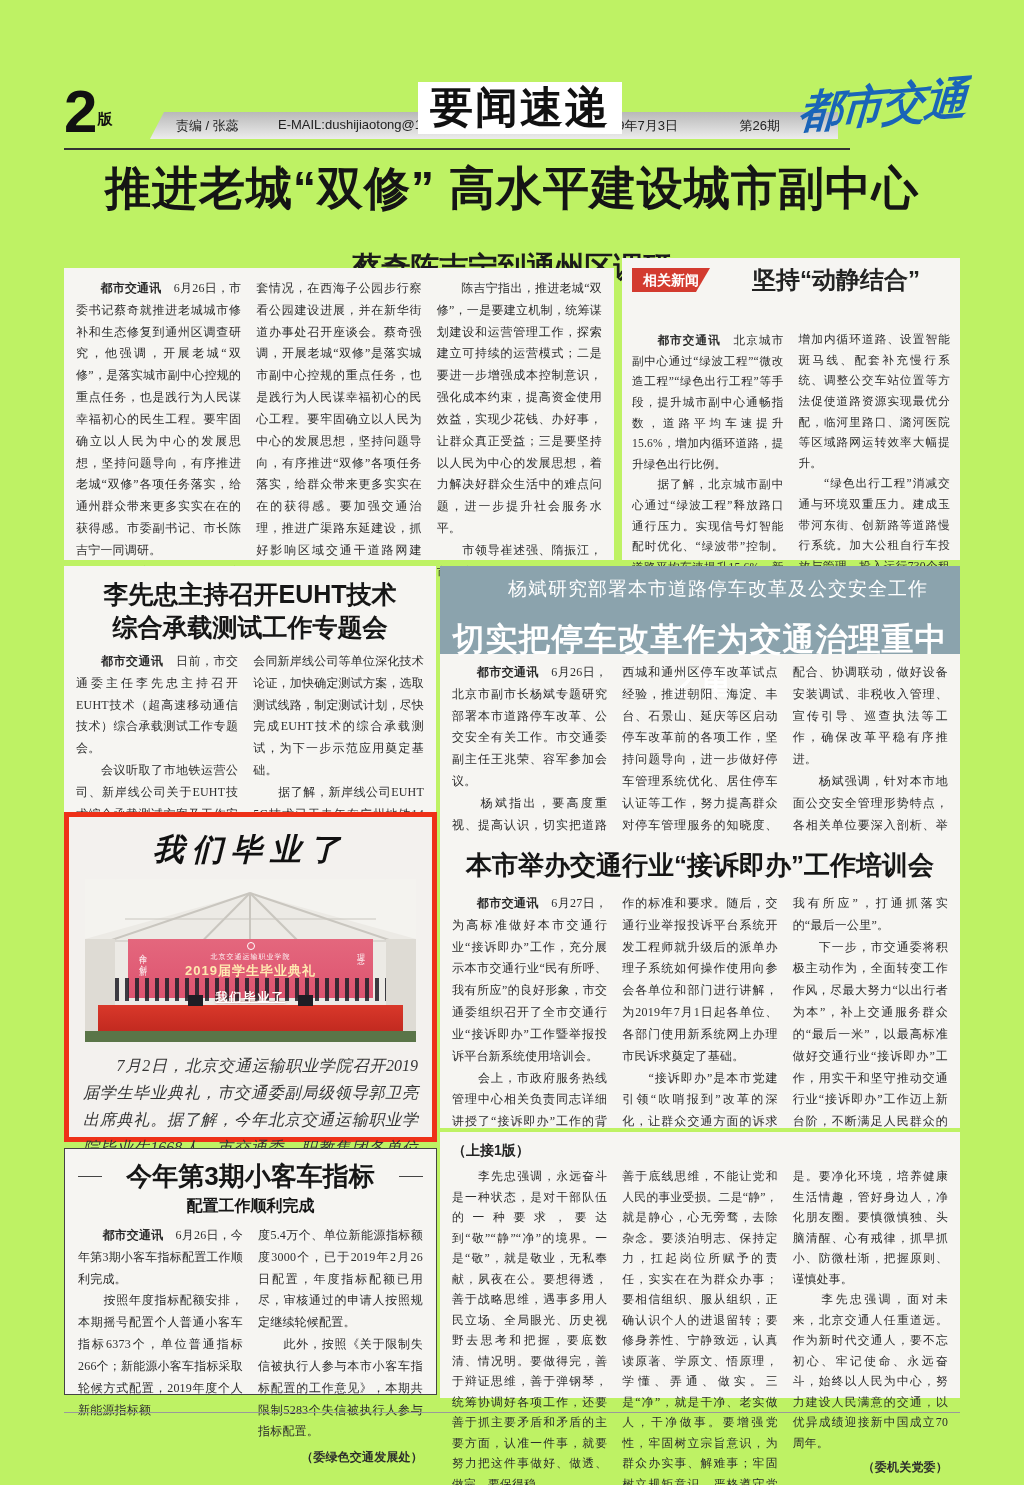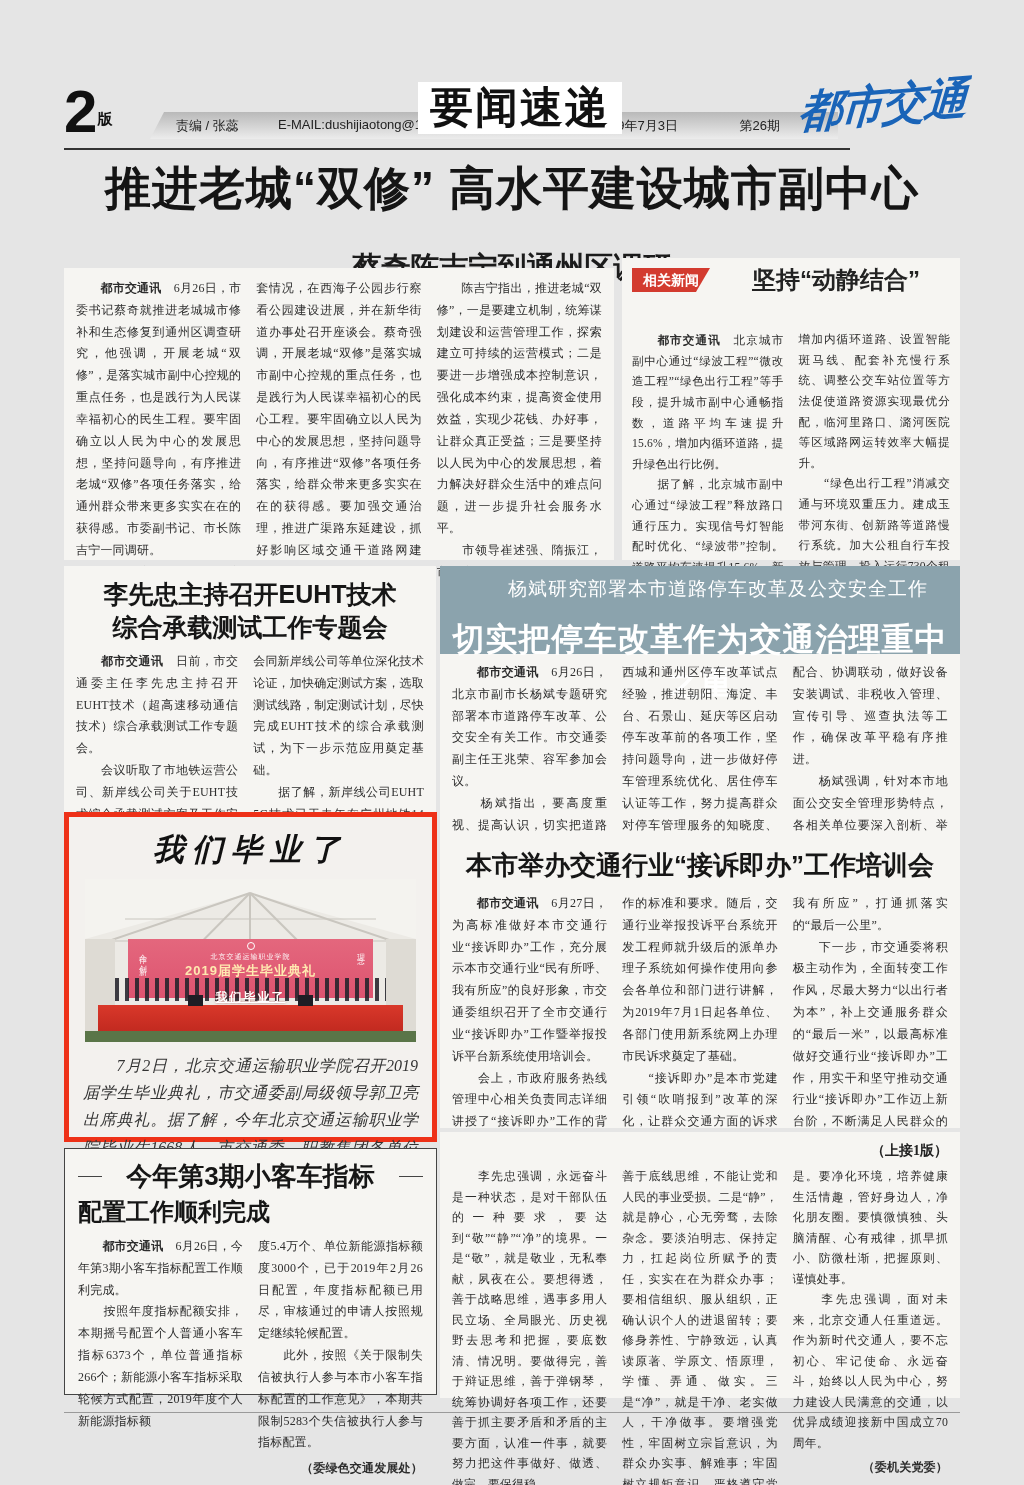--- a/index.html
+++ b/index.html
@@ -1,19 +1,19 @@
 <!DOCTYPE html>
 <html><head>
 <meta charset="utf-8">
 <style>
   * { margin:0; padding:0; box-sizing:border-box; }
   html,body { background:#ffffff; }
   .page {
     position:relative; width:1024px; height:1485px; margin:0 auto;
-    background:#e5e5e5; overflow:hidden;
+    background:#bef264; overflow:hidden;
     font-family:"Liberation Serif", serif; color:#2b2b2b;
   }
 
   
   .header { position:absolute; top:86px; left:64px; width:896px; height:62px; }
   .pageno { position:absolute; left:0; top:-4px; font-family:"Liberation Sans",sans-serif; font-weight:900; font-size:60px; line-height:1; color:#111; }
   .pageno small { font-size:15px; font-weight:700; vertical-align:8px; }
   .header-bar {
     position:absolute; left:86px; top:26px; width:688px; height:27px;
     background:linear-gradient(180deg,#b9b9b9,#ececec);
@@ -118,24 +118,24 @@
   .hotline-title { text-align:center; font-family:"Liberation Sans",sans-serif; font-weight:900; font-size:26px; color:#161616; margin:4px 0 10px; }
 
   
   .quota {
     position:absolute; top:1148px; left:64px; width:373px; height:247px;
     border:1px solid #444; background:#f6f5f2; padding:10px 13px;
   }
   .quota-title-row { display:flex; align-items:center; gap:24px; }
   .quota-title-row .rule { flex:1; height:1px; background:#444; }
   .quota-t { font-family:"Liberation Sans",sans-serif; font-weight:900; font-size:26px; color:#161616; white-space:nowrap; }
-  .quota-t2 { font-family:"Liberation Sans",sans-serif; font-weight:900; font-size:24px; color:#161616; margin:2px 0 8px; }
+  .quota-t2 { text-align:center; font-family:"Liberation Sans",sans-serif; font-weight:900; font-size:16px; color:#161616; margin:2px 0 8px; }
 
   .continued { top:1132px; left:440px; width:520px; height:266px; }
-  .cont-label { font-family:Liberation Serif, serif; font-weight:700; font-size:14px; margin-bottom:6px; color:#222;text-align:right; }
+  .cont-label { font-family:Liberation Sans, sans-serif; font-weight:700; font-size:14px; margin-bottom:6px; color:#222; }
   .continued .col { font-size:11.8px; line-height:1.74; }
 
   .bottom-rule { position:absolute; top:1412px; left:64px; width:896px; height:1px; background:#9a9a9a; }
 </style>
 </head>
 <body>
 
 <div class="page">
 
   <div class="header">

